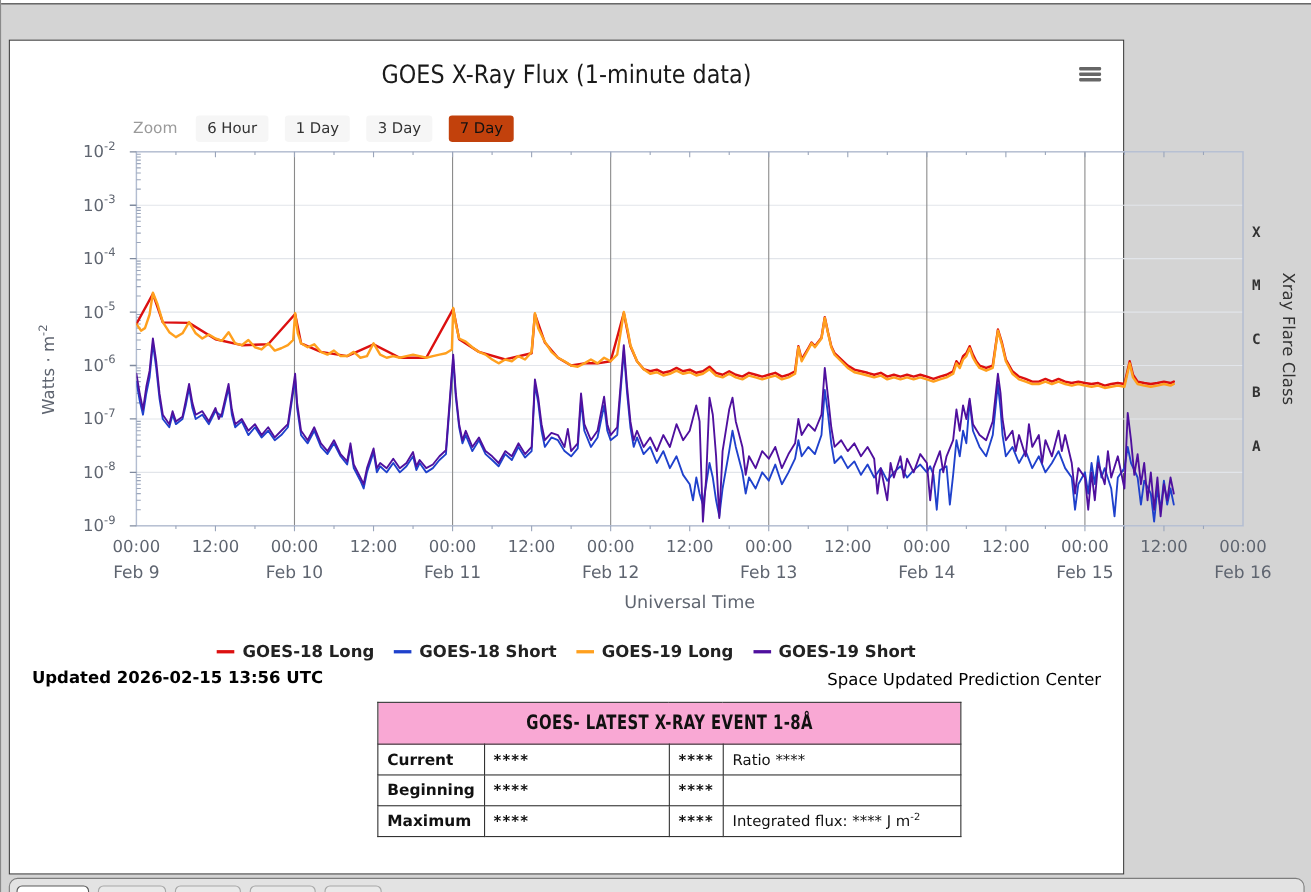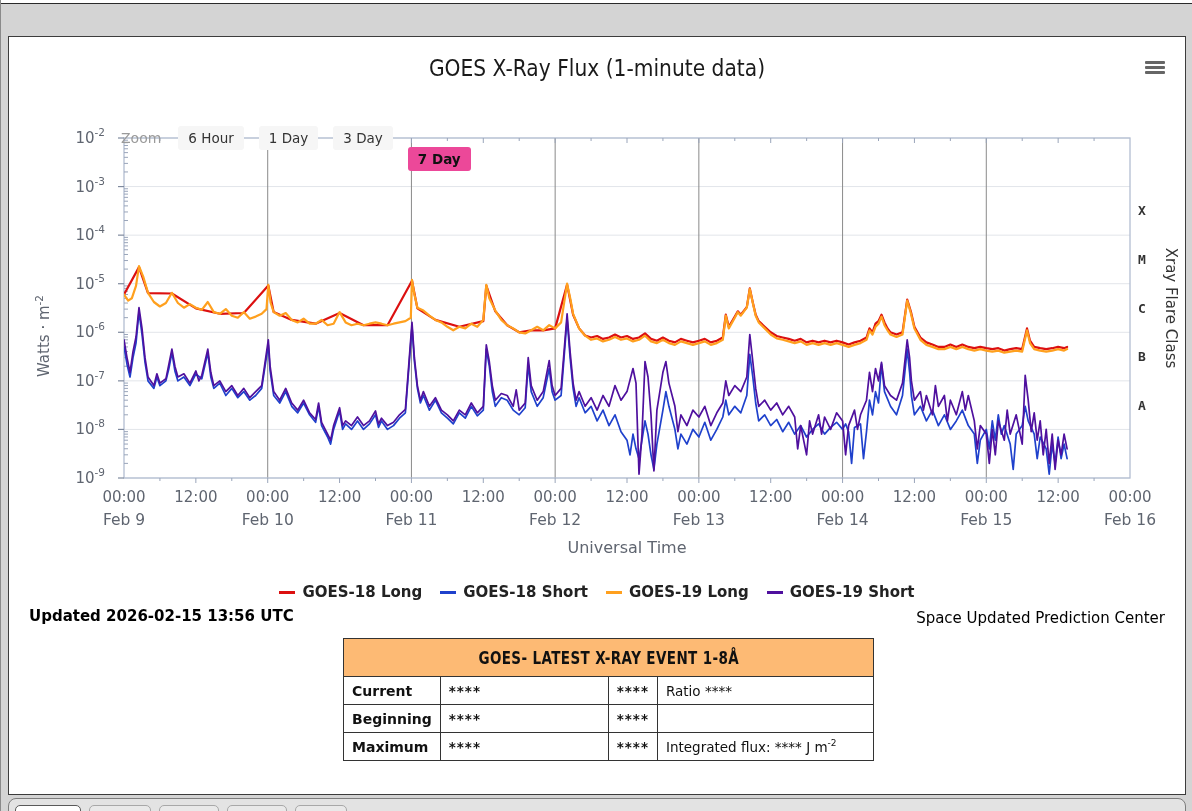--- a/index.html
+++ b/index.html
@@ -1,42 +1,42 @@
 <!DOCTYPE html>
 <html><head>
 <meta charset="utf-8">
 <style>
   html,body{margin:0;padding:0;width:1192px;height:811px;overflow:hidden;
     font-family:"DejaVu Sans",sans-serif;background:#d4d4d4;}
   #app{position:relative;width:1192px;height:811px;border-left:1px solid #8a8a8a;box-sizing:border-box;}
   .topstrip{height:3px;background:#ffffff;border-bottom:1px solid #2a2a2a;}
   .page-header{height:28px;padding-left:27px;display:flex;align-items:center;}
   .page-header h1{margin:0;font-size:19px;font-weight:bold;color:#24427e;letter-spacing:0px;}
-  .panel{position:absolute;left:7px;top:36px;width:1178px;height:759px;background:#ffffff;
+  .panel{position:absolute;left:7px;top:36px;width:1014px;height:759px;background:#ffffff;
     border:1px solid #3c3c3c;box-sizing:border-box;}
   .chart-title{position:absolute;left:0;top:18px;width:100%;text-align:center;
     font-size:23px;color:#1a1a1a;transform:scaleX(0.88);z-index:2;}
   .menu-btn{position:absolute;right:20px;top:24px;width:20px;height:16px;cursor:pointer;z-index:3;}
   .menu-btn .bar{height:2.6px;background:#666;margin-bottom:2.6px;border-radius:1px;}
   .zoom-row{position:absolute;left:112px;top:68px;display:flex;align-items:center;gap:15px;z-index:3;
     font-size:13.5px;}
   .zoom-row .zlabel{color:#9a9a9a;margin-right:2px;font-size:14px;}
   .zbtn{background:#f6f6f6;color:#333;padding:4px 10px;border-radius:3px;cursor:pointer;}
-  .zbtn.sel{background:#ec4899;font-weight:bold;color:#111;margin-top:42px;}
+  .zbtn.sel{background:#c2410c;font-weight:normal;color:#111;}
   svg#chart-svg{position:absolute;left:0;top:0;z-index:1;}
   .legend{position:absolute;left:0;top:546px;width:100%;display:flex;justify-content:center;
     gap:18px;z-index:2;}
   .legend .item{display:flex;align-items:center;font-size:15px;font-weight:600;color:#222;cursor:pointer;}
   .legend .swatch{display:inline-block;width:16px;height:3px;margin-right:7px;}
   .updated{position:absolute;left:20px;top:570px;font-size:15px;font-weight:bold;color:#000;z-index:2;}
   .credit{position:absolute;right:20px;top:572px;font-size:15px;color:#000;z-index:2;}
   table.event{position:absolute;left:334px;top:601px;border-collapse:collapse;z-index:2;
     font-size:13.5px;color:#111;}
   table.event td,table.event th{border:1.5px solid #333;padding:4px 8px;text-align:left;vertical-align:middle;}
-  table.event th.hd{background:#fdba74;text-align:center;height:29px;font-size:18px;}
+  table.event th.hd{background:#f9a8d4;text-align:center;height:29px;font-size:18px;}
   table.event th.hd span{display:inline-block;transform:scaleX(0.75);white-space:nowrap;letter-spacing:0.5px;}
   table.event td{height:19px;}
   td.rowlabel{font-weight:bold;font-size:14px;margin-top:34px;}
   td.val{font-weight:bold;letter-spacing:1px;}
   sup{font-size:9px;}
   .tabbar{position:absolute;left:7px;top:798px;width:1178px;height:20px;background:#e3e3e3;
     border:1px solid #7d7d7d;border-radius:8px 8px 0 0;box-sizing:border-box;}
   .tabbar .tab{position:absolute;top:6px;height:16px;border-radius:5px 5px 0 0;box-sizing:border-box;
     background:#e9e9e9;border:1px solid #a8a8a8;cursor:pointer;}
   .tabbar .tab.first{background:#ffffff;border:1px solid #5a5a5a;}

